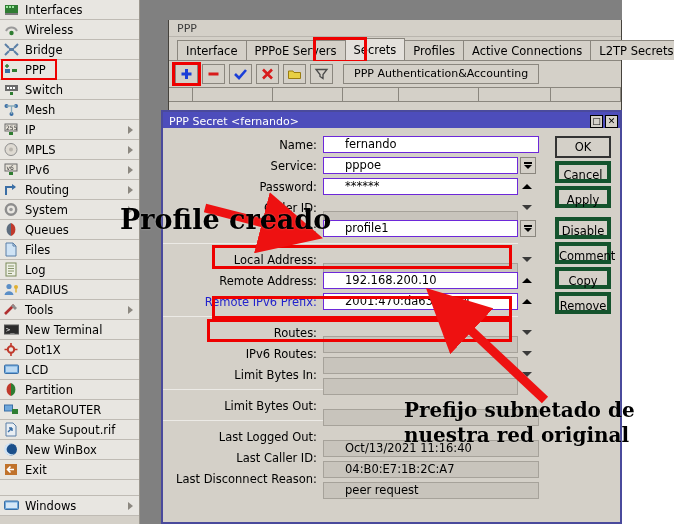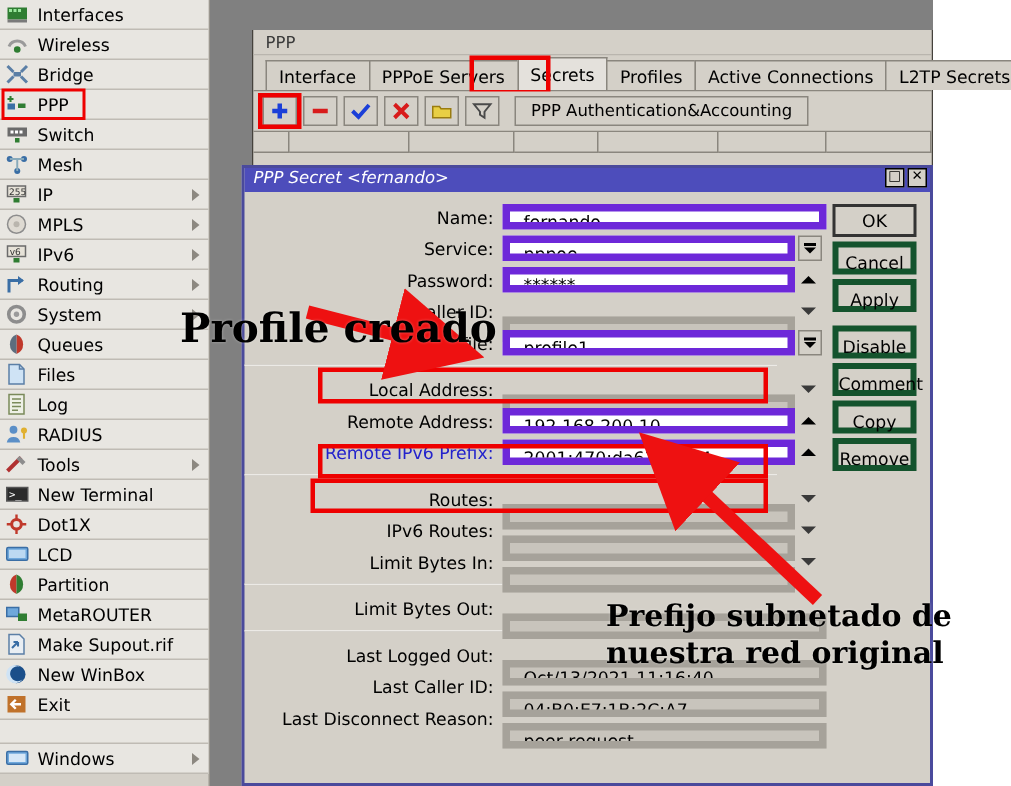--- a/index.html
+++ b/index.html
@@ -193,27 +193,26 @@
   
   .dlg {
     position: absolute;
     left: 161px; top: 110px;
     width: 461px; height: 414px;
     background: #d4d0c8;
     border: 2px solid #4a4a9c;
   }
   .dlg-title {
     display: flex;
-    align-items: flex-start;
+    align-items: flex-end;
     height: 16px;
     background: #4d4dbb;
     color: #ffffff;
     font-size: 11px;
     padding-left: 6px;
-    font-style: italic;
   }
   .dlg-title-text { flex: 1 1 auto; }
   .tb-box {
     width: 13px; height: 13px;
     margin-right: 2px;
     background: #d4d0c8;
     border: 1px solid #000;
     display: flex; align-items: center; justify-content: center;
     font-size: 9px; color: #000; line-height: 11px;
   }
@@ -232,31 +231,30 @@
     position: relative;
   }
   .row .lbl {
     width: 160px;
     text-align: right;
     padding-right: 6px;
     font-size: 11.5px;
     color: #000;
     white-space: nowrap;
     flex: 0 0 160px;
-    margin-left: 12px;
   }
   .row .lbl.blue { color: #2222cc; }
   .fld {
     height: 17px;
     width: 195px;
     background: #ffffff;
-    border: 5px solid #6d28d9;
+    border: 1px solid #6d28d9;
     font-size: 11.5px;
     line-height: 15px;
-    padding-left: 9px;
+    padding-left: 21px;
     color: #000;
     white-space: nowrap;
     overflow: hidden;
   }
   .fld.disabled { background: #c8c4bc; border-color: #a6a29a; margin-top: 24px; }
   .fld.wide { width: 216px; }
   .spin {
     width: 16px; height: 17px;
     margin-left: 2px;
     background: #d4d0c8;

